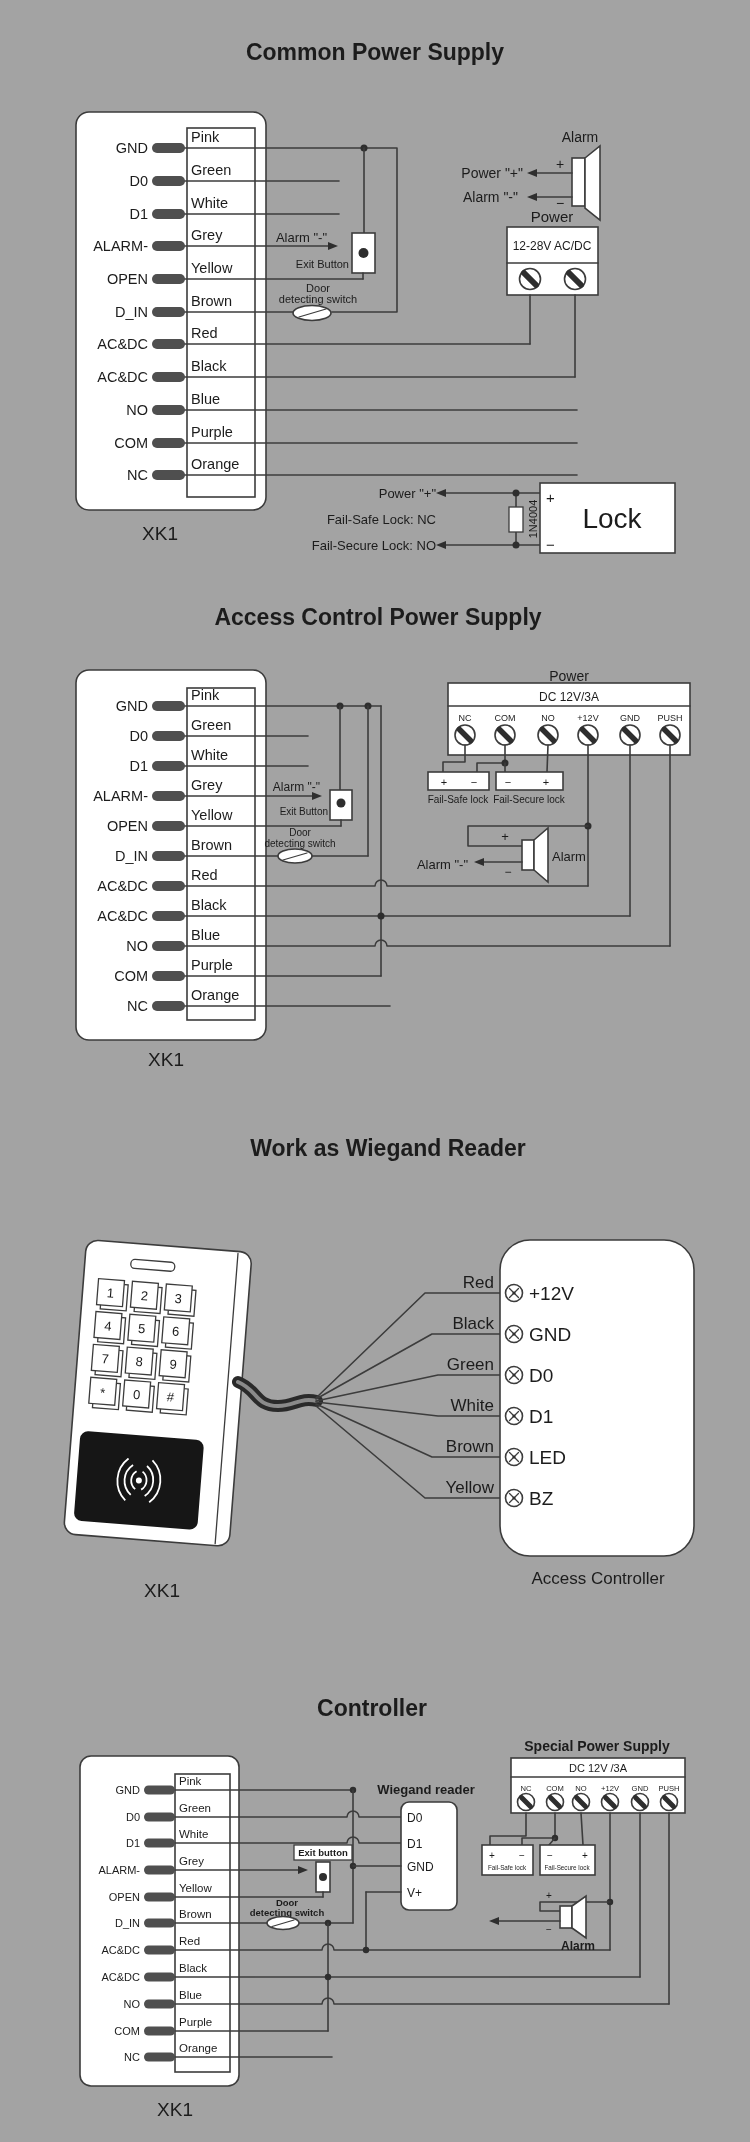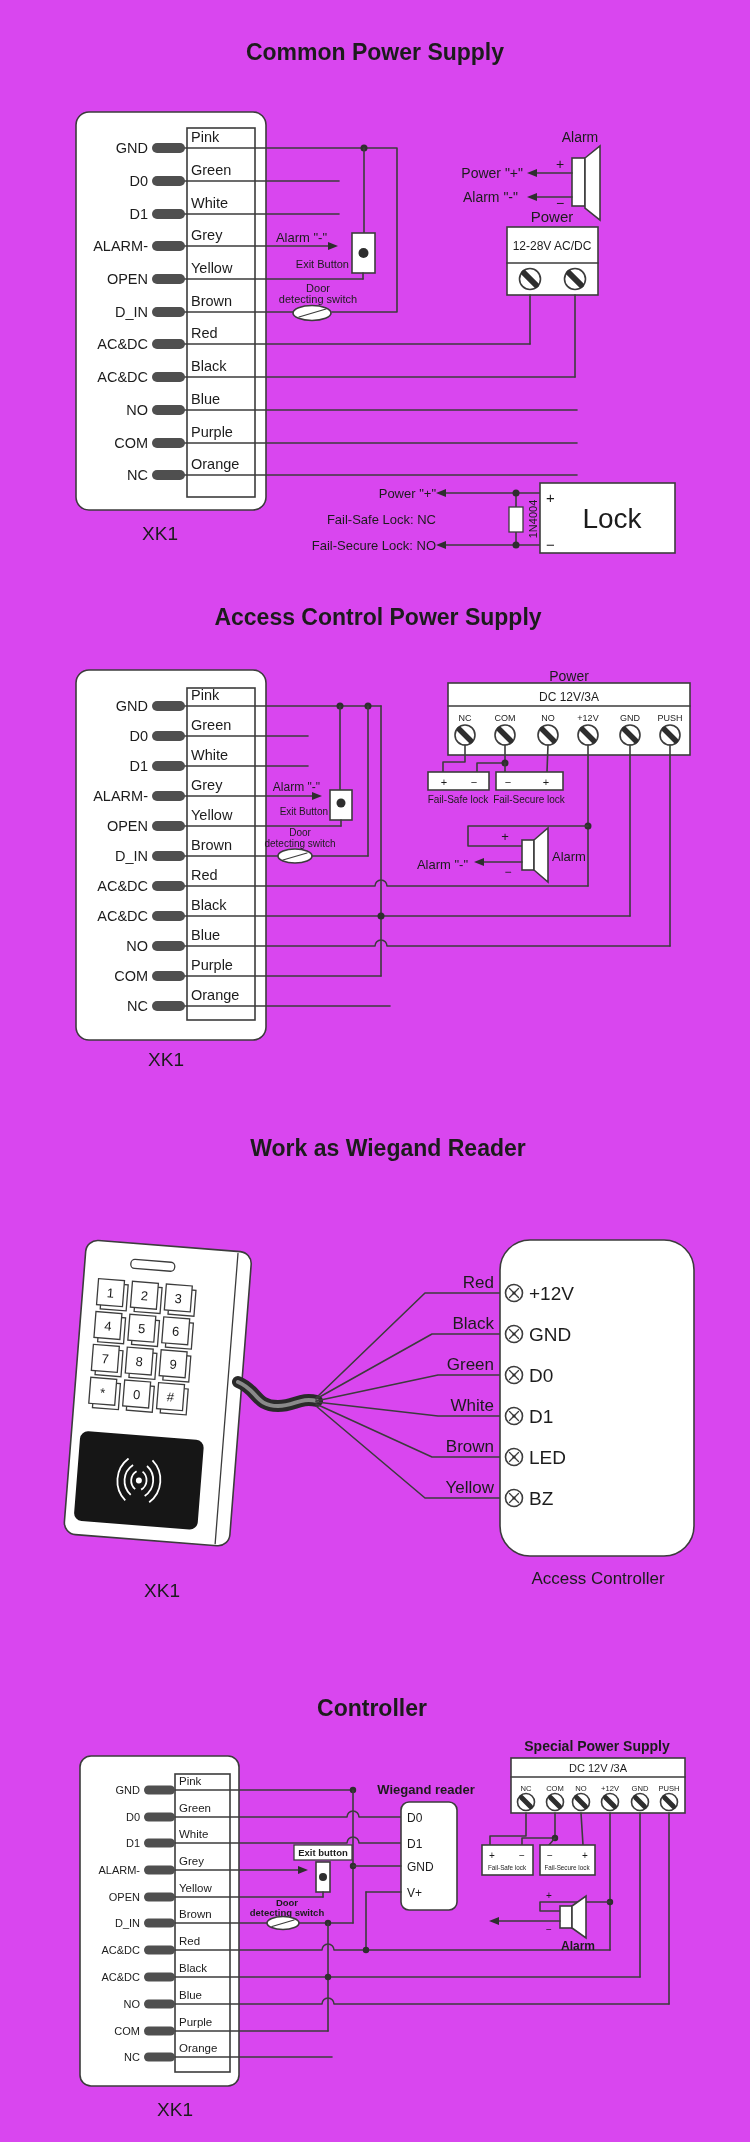--- a/index.html
+++ b/index.html
@@ -1,16 +1,16 @@
 <!DOCTYPE html>
 <html><head>
 <meta charset="utf-8">
 <style>
   html,body{margin:0;padding:0;background:#fff}
-  #stage{position:relative;width:750px;height:2142px;background:#d946ef;overflow:hidden}
+  #stage{position:relative;width:750px;height:2142px;background:#a3a3a3;overflow:hidden}
   svg text{fill:#1c1c1c;font-family:"Liberation Sans",sans-serif}
   .ln{fill:none;stroke:#3c3c3c;stroke-width:1.6;stroke-linecap:round;stroke-linejoin:round}
   .lt{fill:none;stroke:#3c3c3c;stroke-width:1.3;stroke-linecap:round;stroke-linejoin:round}
   .bx{fill:#fff;stroke:#3c3c3c;stroke-width:1.6}
   .bxt{fill:#fff;stroke:#3c3c3c;stroke-width:1.3}
   .pill{fill:#4f4f4f}
   .dot{fill:#2e2e2e}
   .arr{fill:#2e2e2e}
   .tt{font-weight:bold;font-size:23px;text-anchor:middle}
   .pin{font-size:14.5px;text-anchor:end}

